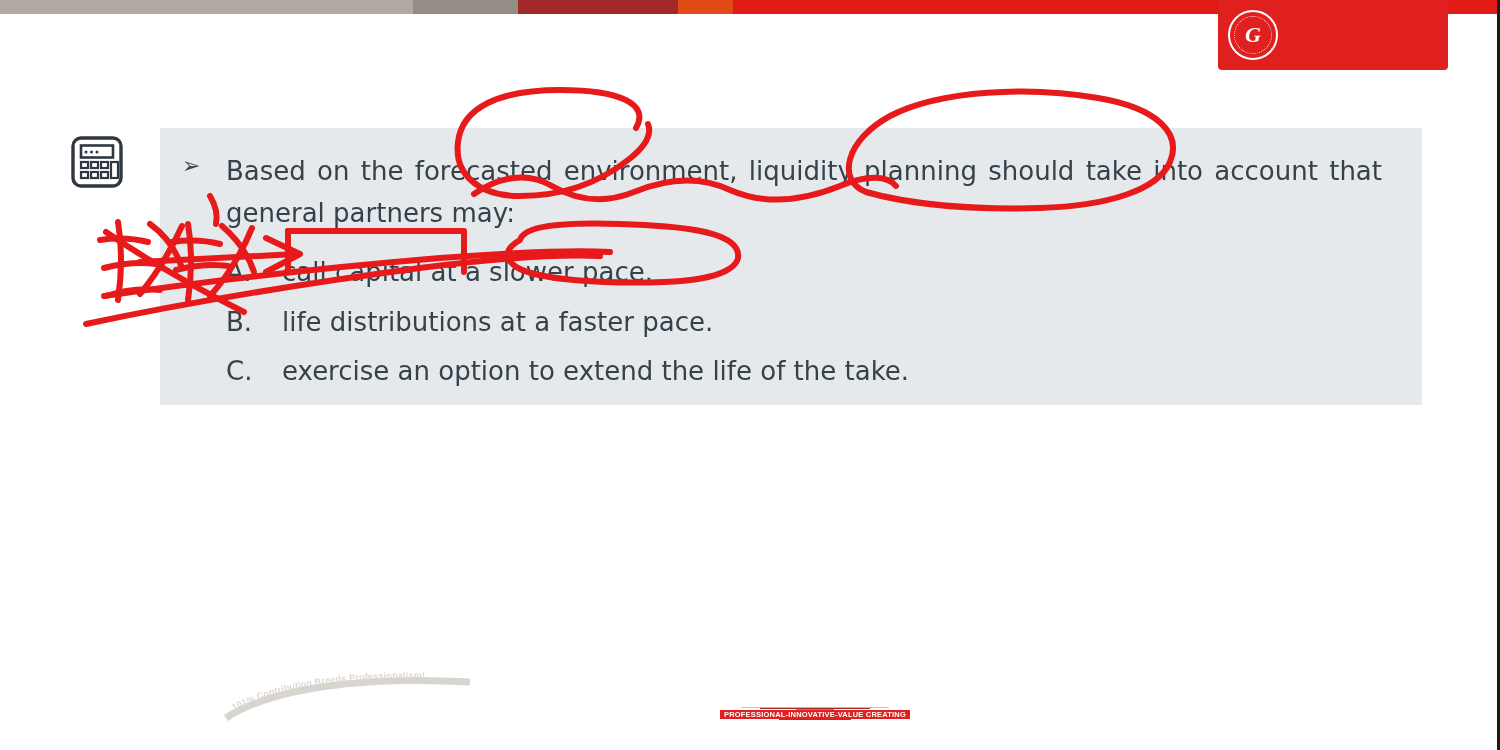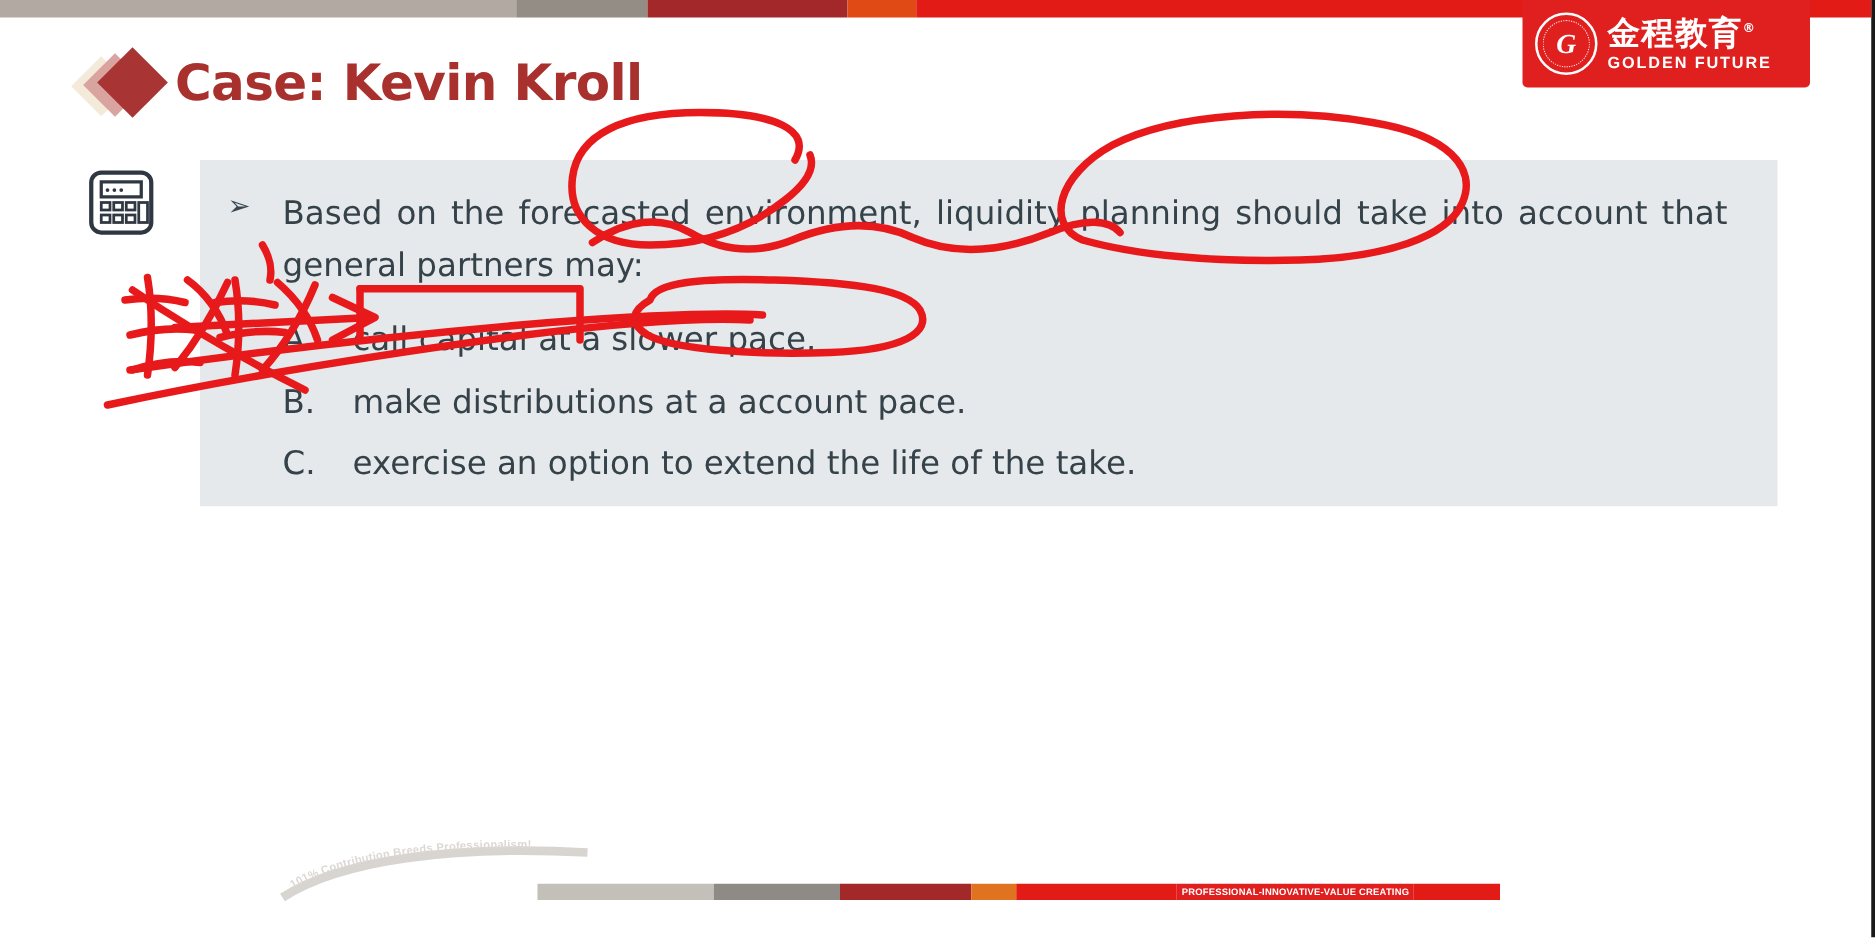--- a/index.html
+++ b/index.html
@@ -225,20 +225,21 @@
     height: 50px;
   }
   .footer-bar {
     position: absolute;
     left: 208px;
     top: 35px;
     height: 13px;
     width: 770px;
     display: flex;
     align-items: center;
+    flex-direction: column;
   }
   .footer-bar .fseg { height: 13px; }
   .fseg-text {
     height: 13px;
     background: #e01f1f;
     color: #ffffff;
     font-family: "Liberation Sans", sans-serif;
     font-size: 7.5px;
     font-weight: bold;
     letter-spacing: 0.2px;
@@ -259,34 +260,22 @@
     <div class="seg" style="width:105px;background:#938d86;"></div>
     <div class="seg" style="width:160px;background:#a2282a;"></div>
     <div class="seg" style="width:55px;background:#df4a15;"></div>
     <div class="seg" style="flex:1 1 auto;background:#e21b17;"></div>
   </div>
 
   <div class="logo-plate">
     <div class="logo-seal">
       <span class="logo-seal-glyph">G</span>
     </div>
-    <div class="logo-text">
-      <div class="logo-cn"><span>金程教育</span><span class="logo-reg">®</span></div>
-      <div class="logo-en">GOLDEN FUTURE</div>
-    </div>
   </div>
 
-  <div class="title-row">
-    <div class="title-diamond">
-      <i class="d-back"></i>
-      <i class="d-mid"></i>
-      <i class="d-front"></i>
-    </div>
-    <div class="title-text">Case: Kevin Kroll</div>
-  </div>
 
   <svg class="calc-icon" viewBox="0 0 54 54">
     <rect x="3" y="3" width="48" height="48" rx="8" ry="8" fill="none" stroke="#2f3742" stroke-width="3.4"></rect>
     <rect x="11" y="10.5" width="32" height="12" fill="none" stroke="#2f3742" stroke-width="2.6"></rect>
     <circle cx="16" cy="17" r="1.5" fill="#2f3742"></circle>
     <circle cx="21.5" cy="17" r="1.5" fill="#2f3742"></circle>
     <circle cx="27" cy="17" r="1.5" fill="#2f3742"></circle>
     <rect x="11" y="27" width="7" height="6" fill="none" stroke="#2f3742" stroke-width="2.2"></rect>
     <rect x="21" y="27" width="7" height="6" fill="none" stroke="#2f3742" stroke-width="2.2"></rect>
     <rect x="31" y="27" width="7" height="6" fill="none" stroke="#2f3742" stroke-width="2.2"></rect>
@@ -301,21 +290,21 @@
       <div class="q-arrow">➢</div>
       <div class="q-stem">Based on the forecasted environment, liquidity planning should take into account that general partners may:</div>
     </div>
     <div class="opt-list">
       <div class="opt">
         <span class="opt-letter">A.</span>
         <span class="opt-text">call capital at a slower pace.</span>
       </div>
       <div class="opt">
         <span class="opt-letter">B.</span>
-        <span class="opt-text">make distributions at a account pace.</span>
+        <span class="opt-text">life distributions at a faster pace.</span>
       </div>
       <div class="opt">
         <span class="opt-letter">C.</span>
         <span class="opt-text">exercise an option to extend the life of the take.</span>
       </div>
     </div>
   </div>
 
   <svg class="ink" viewBox="0 0 1500 750">
     <g fill="none" stroke="#e8191b" stroke-width="6" stroke-linecap="round" stroke-linejoin="round">

